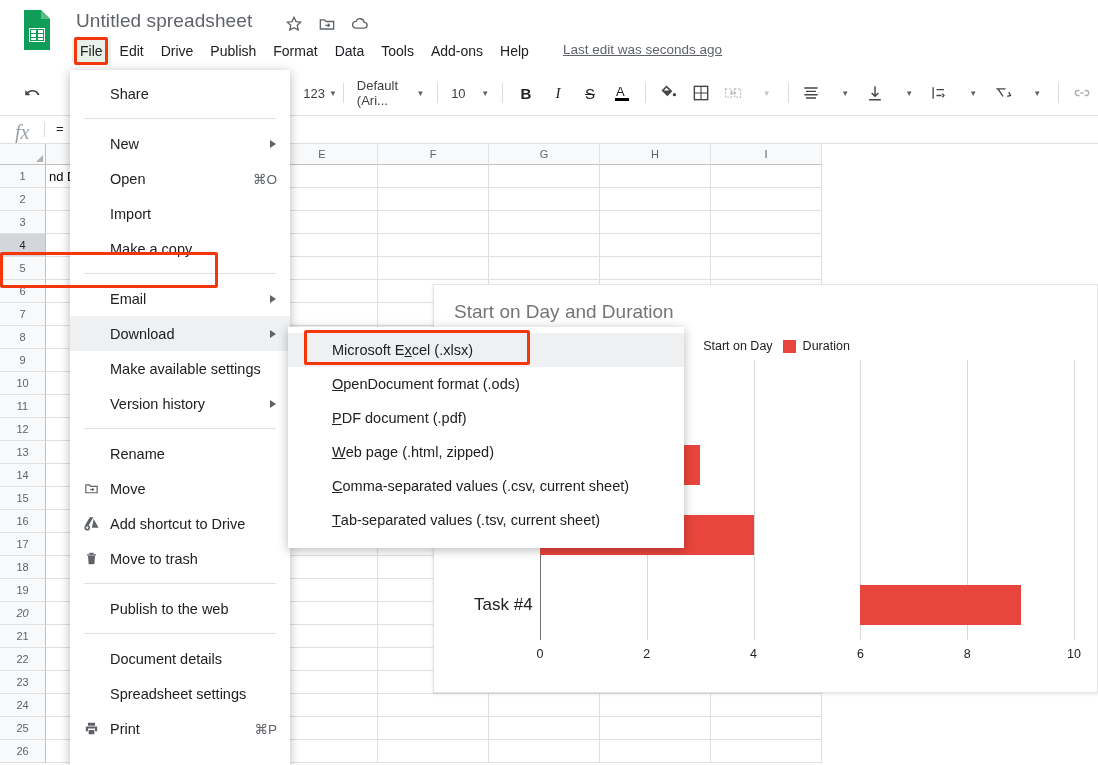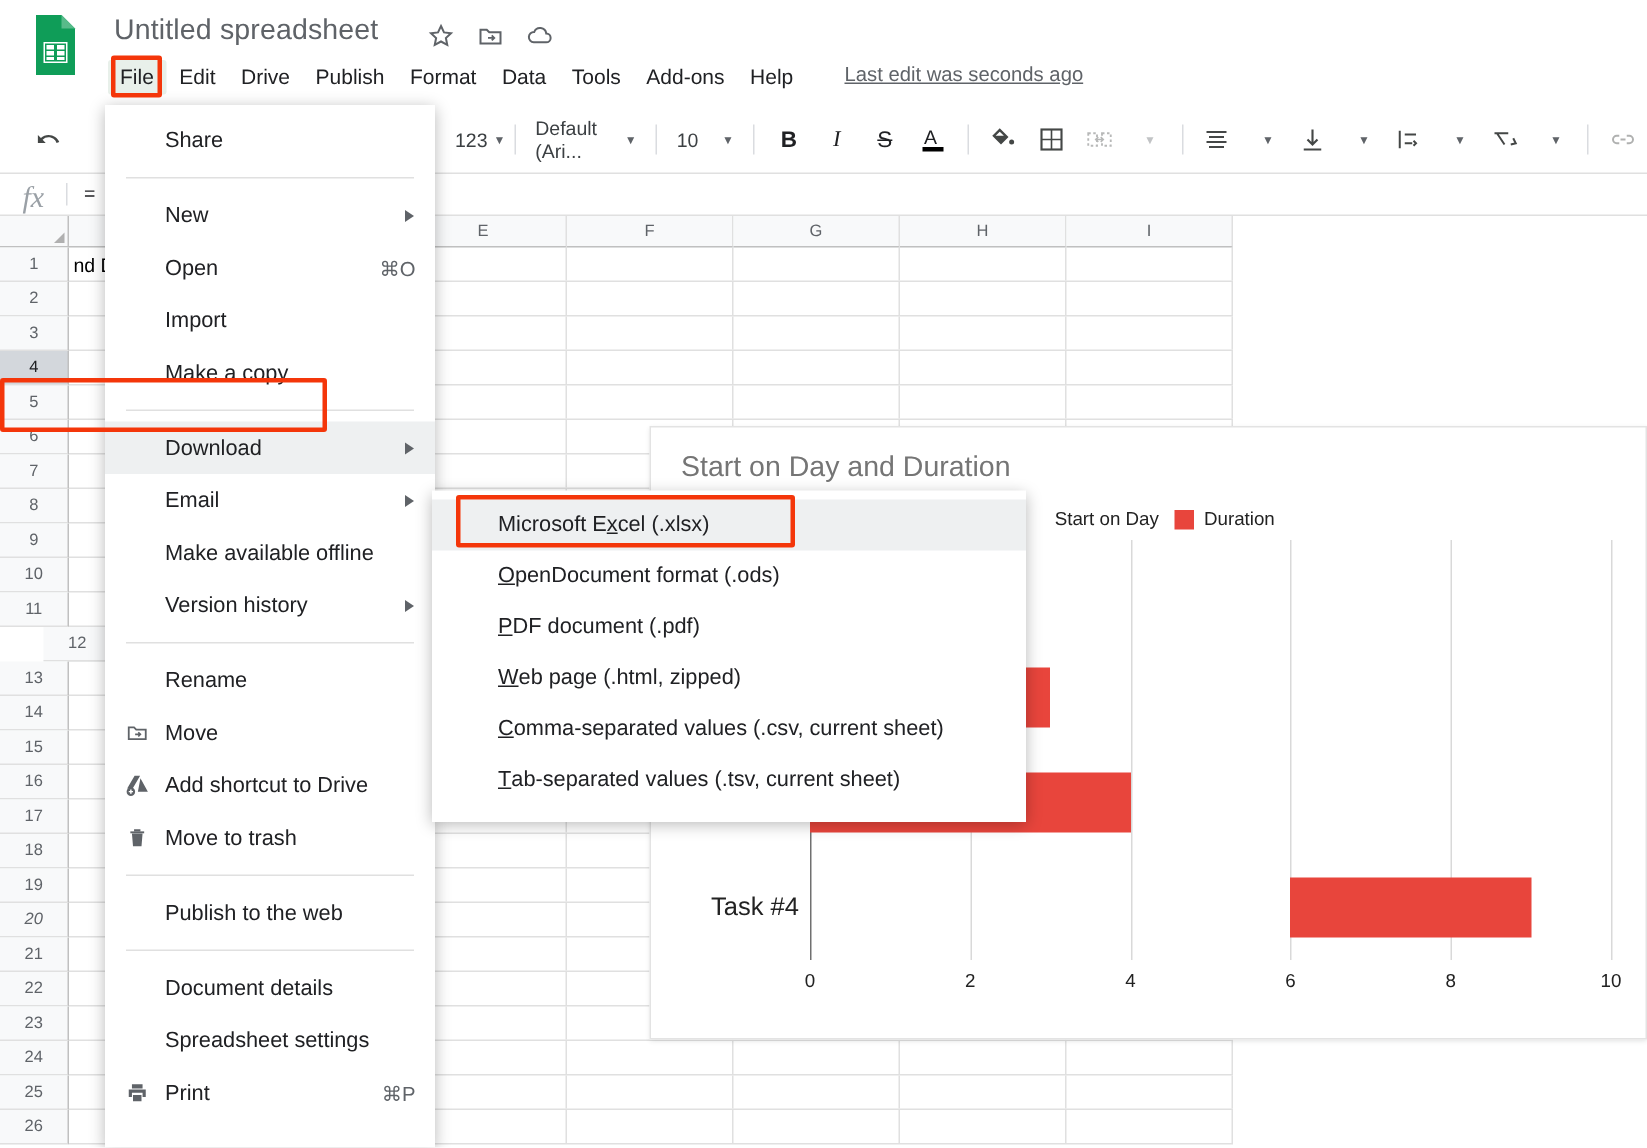--- a/index.html
+++ b/index.html
@@ -326,21 +326,21 @@
         <div class="rowhead" style="height: 23px;">2</div>
         <div class="rowhead" style="height: 23px;">3</div>
         <div class="rowhead sel" style="height: 23px;">4</div>
         <div class="rowhead" style="height: 23px;">5</div>
         <div class="rowhead" style="height: 23px;">6</div>
         <div class="rowhead" style="height: 23px;">7</div>
         <div class="rowhead" style="height: 23px;">8</div>
         <div class="rowhead" style="height: 23px;">9</div>
         <div class="rowhead" style="height: 23px;">10</div>
         <div class="rowhead" style="height: 23px; text-align: right;">11</div>
-        <div class="rowhead" style="height: 23px; margin-left: 29px;">12</div>
+        <div class="rowhead" style="height: 23px;">12</div>
         <div class="rowhead" style="height: 23px;">13</div>
         <div class="rowhead" style="height: 23px;">14</div>
         <div class="rowhead" style="height: 23px;">15</div>
         <div class="rowhead" style="height: 23px;">16</div>
         <div class="rowhead" style="height: 23px;">17</div>
         <div class="rowhead" style="height: 23px;">18</div>
         <div class="rowhead" style="height: 23px;">19</div>
         <div class="rowhead" style="height: 23px; font-style: italic;">20</div>
         <div class="rowhead" style="height: 23px;">21</div>
         <div class="rowhead" style="height: 23px;">22</div>
@@ -636,30 +636,30 @@
         <span>Open</span>
         <span class="shortcut">⌘O</span>
       </div>
       <div class="mi">
         <span>Import</span>
       </div>
       <div class="mi">
         <span>Make a copy</span>
       </div>
       <div class="msep"></div>
+      <div class="mi">
+        <span>Email</span>
+        <span class="arrow"></span>
+      </div>
       <div class="mi hl">
         <span>Download</span>
         <span class="arrow"></span>
       </div>
       <div class="mi">
-        <span>Email</span>
-        <span class="arrow"></span>
-      </div>
-      <div class="mi">
-        <span>Make available offline</span>
+        <span>Make available settings</span>
       </div>
       <div class="mi">
         <span>Version history</span>
         <span class="arrow"></span>
       </div>
       <div class="msep"></div>
       <div class="mi">
         <span>Rename</span>
       </div>
       <div class="mi">

